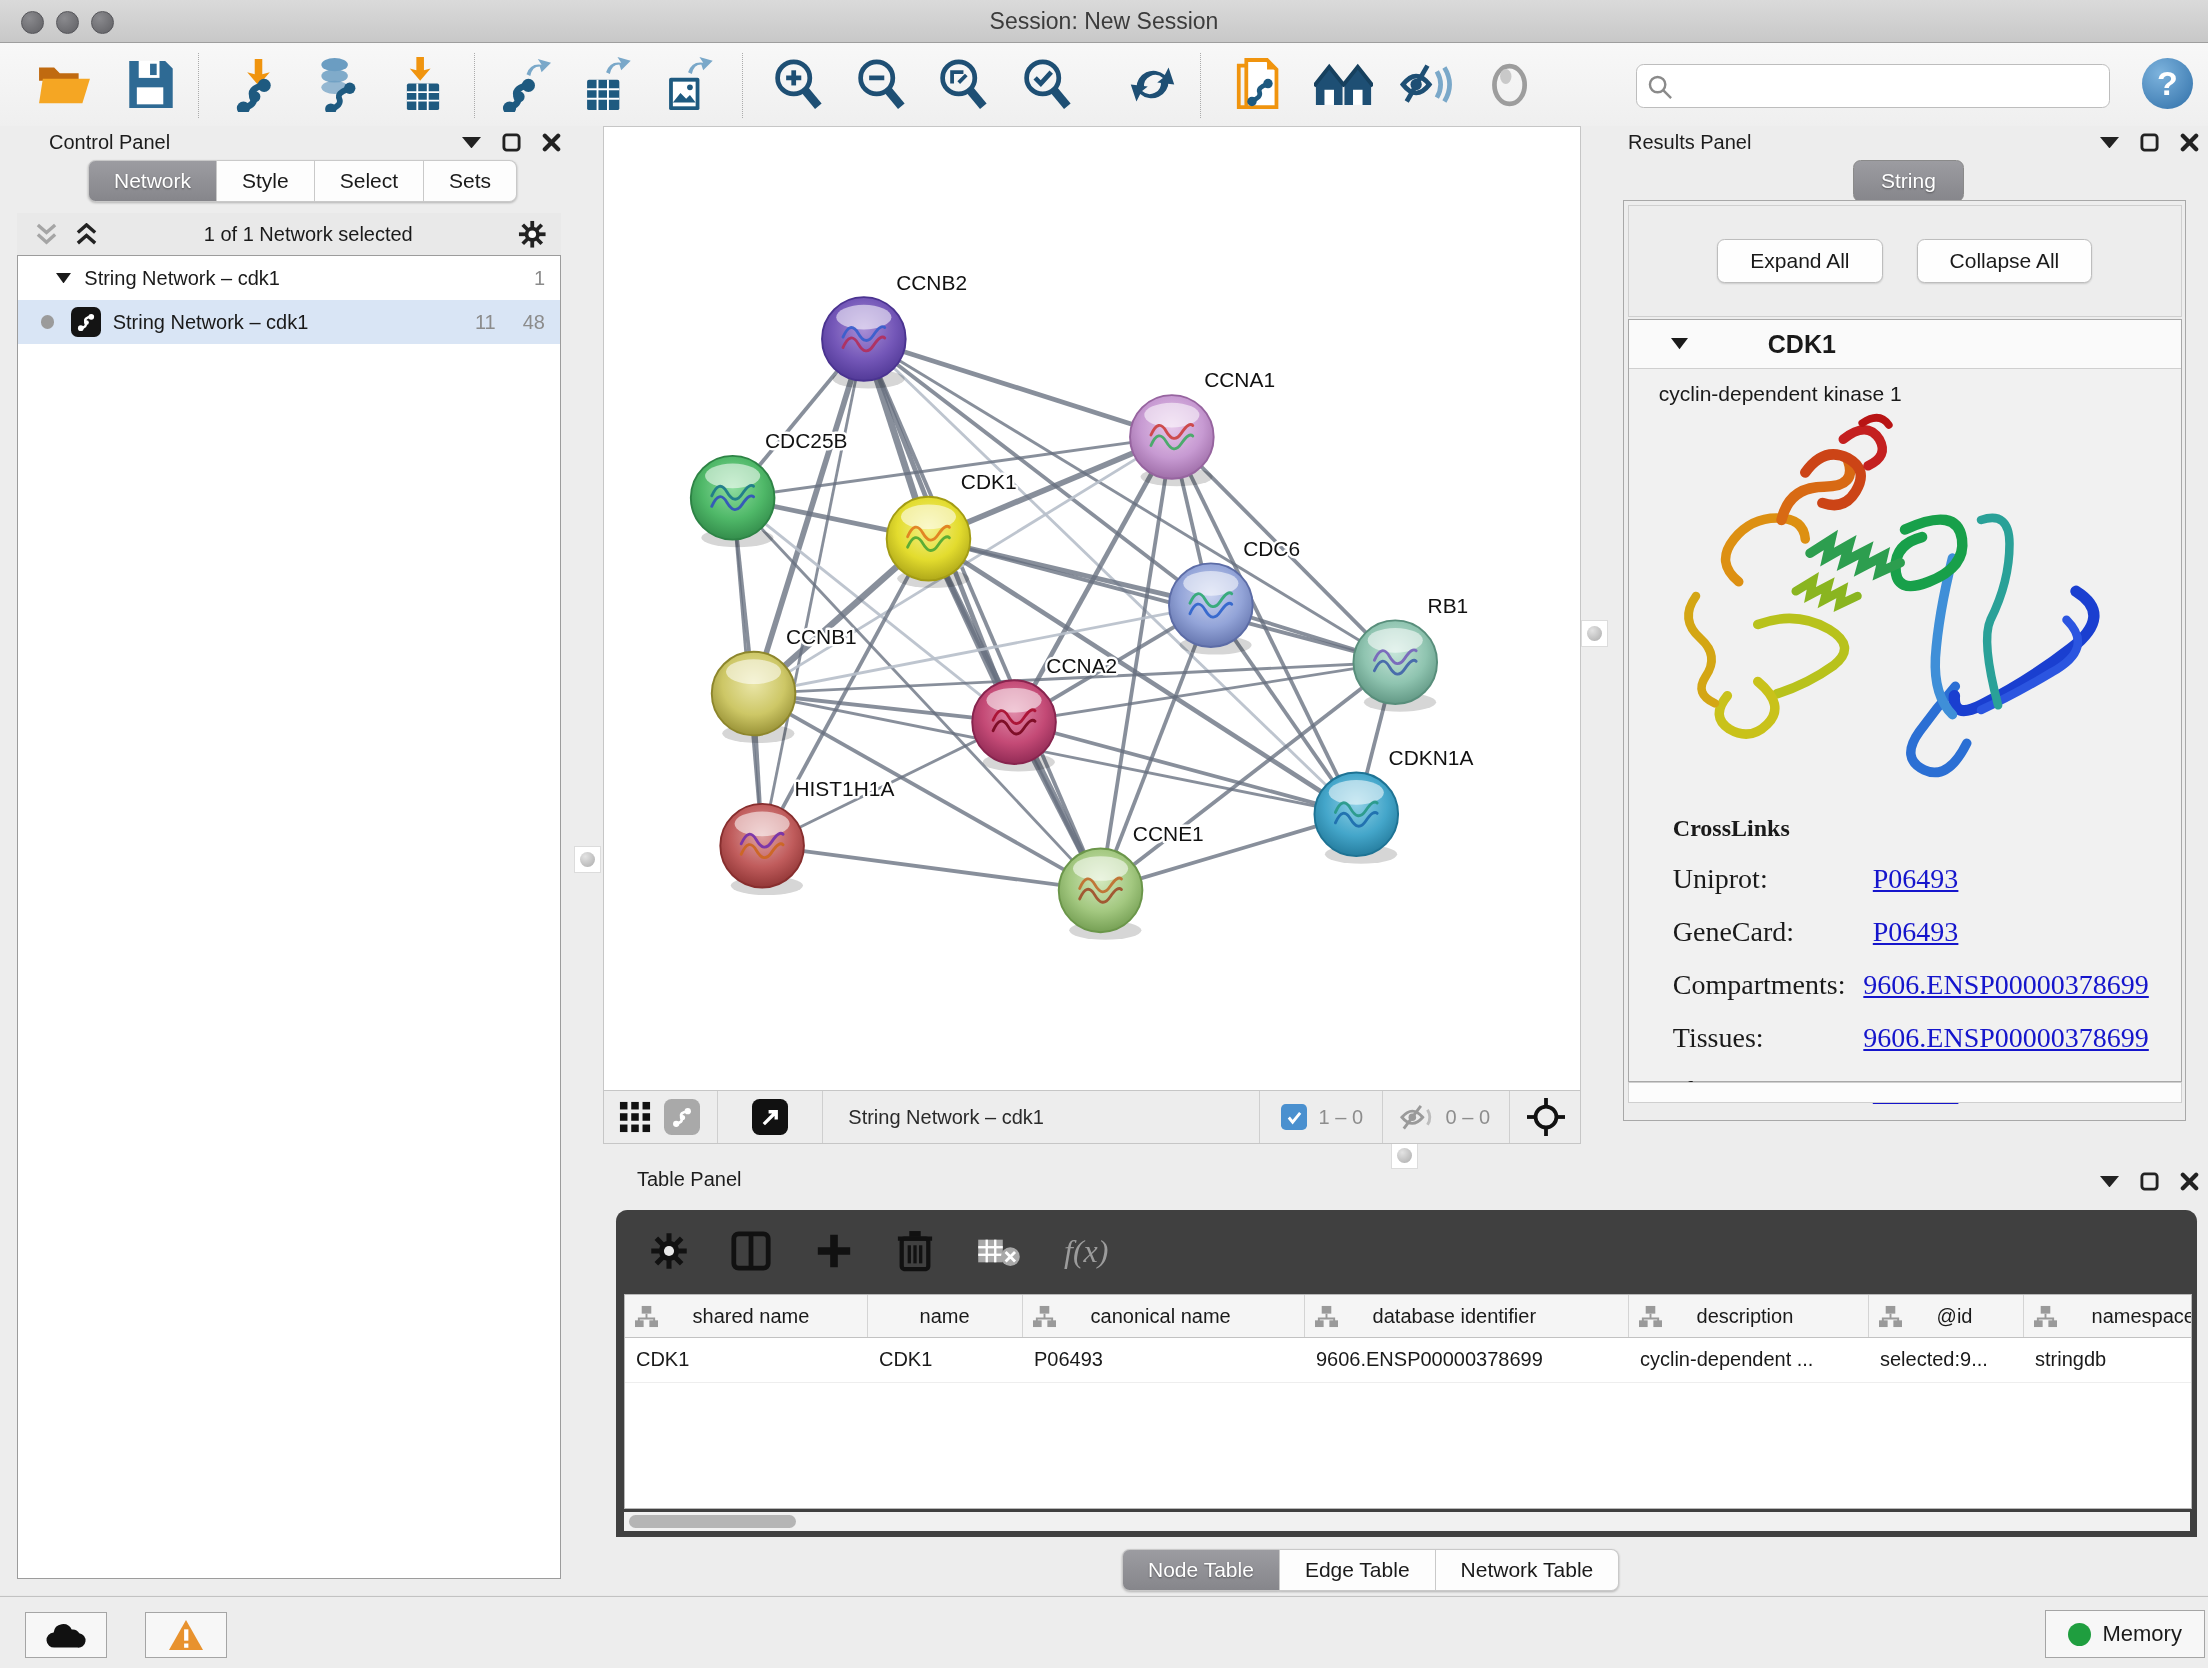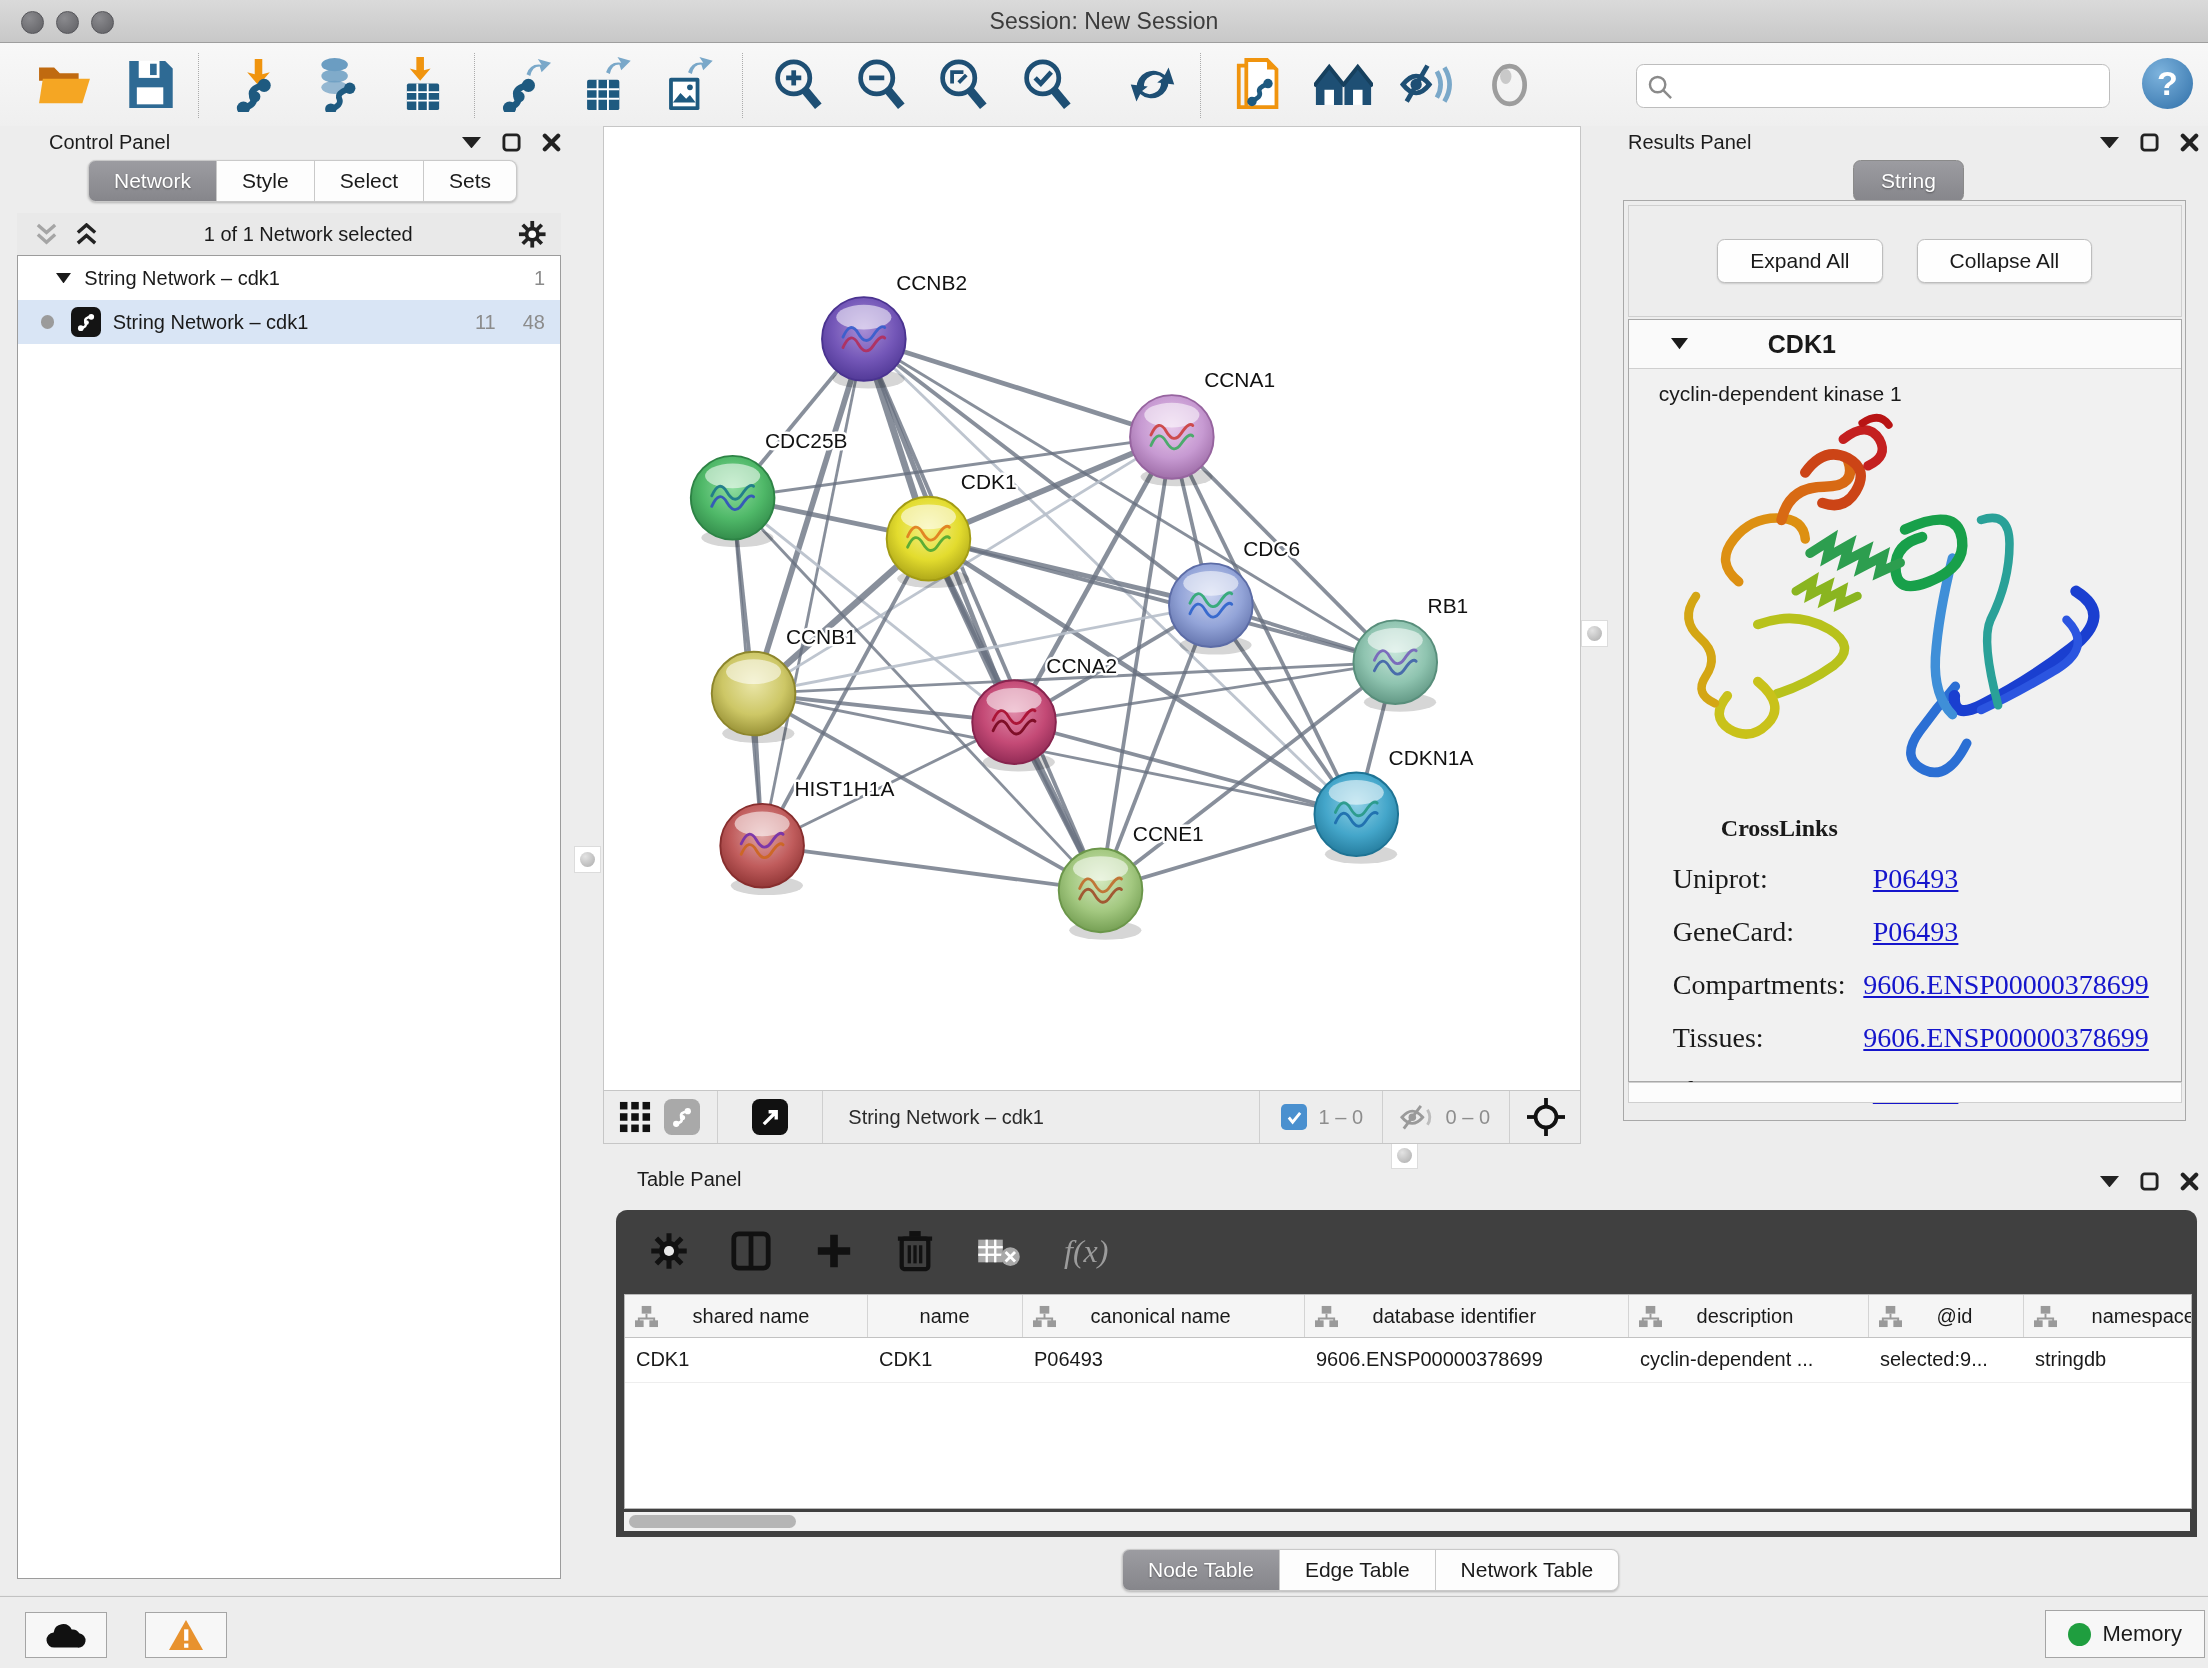--- a/index.html
+++ b/index.html
@@ -83,21 +83,21 @@
   .rp-btn{height:42px;line-height:42px;padding:0 32px;background:#fefefe;border:1px solid #bdbdbd;
     border-radius:7.6px;font-size:21px;box-shadow:0 1px 1.9px rgba(0,0,0,.15);}
   #rp-section{position:absolute;left:3.8px;top:118px;width:552px;height:761px;background:#f1f1f1;
     border:1px solid #a8a8a8;}
   #rp-sec-head{height:48px;background:#fafafa;border-bottom:1px solid #cfcfcf;display:flex;
     align-items:center;}
   #rp-sec-head .sec-title{font-size:25px;font-weight:bold;margin-left:80px;}
   #rp-desc{margin:13.3px 0 0 30px;font-size:21px;}
   #rp-structure{position:absolute;left:38px;top:86px;}
   #crosslinks{position:absolute;left:44px;top:495px;width:476px;}
-  #crosslinks .cl-title{font-family:"Liberation Serif",serif;font-weight:bold;font-size:24px;margin-left:48px;}
+  #crosslinks .cl-title{font-family:"Liberation Serif",serif;font-weight:bold;font-size:24px;}
   .cl-row{display:flex;margin-top:21px;font-family:"Liberation Serif",serif;font-size:28px;}
   .cl-label{width:200px;color:#1a1a1a;}
   .cl-link{color:#1515cc;text-decoration:underline;}
   #rp-sliver{position:absolute;left:3.8px;top:881px;width:552px;height:19px;background:#fcfcfc;
     border:1px solid #cfcfcf;}
 
   
   #tp-title{left:637px;top:1168px;}
   #tp-ctls{left:2100px;top:1172px;}
   #tp-box{left:616px;top:1210px;width:1581px;height:327px;background:#404040;

